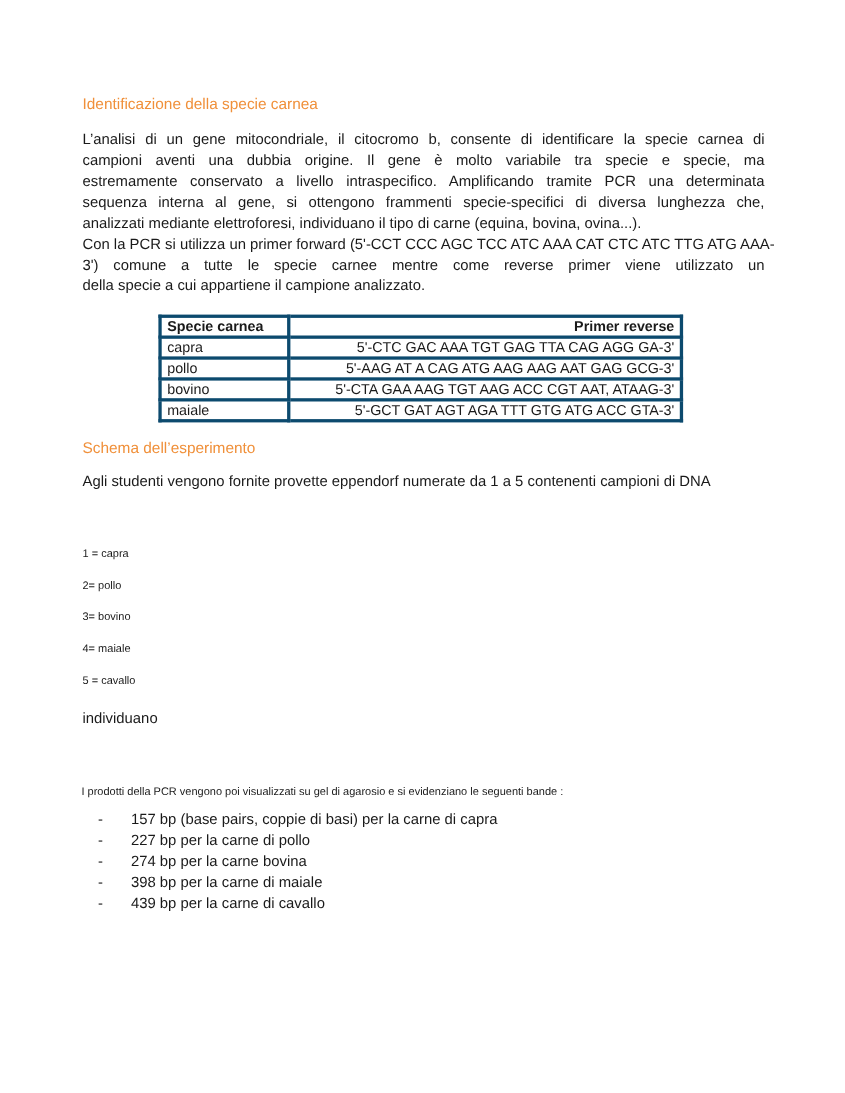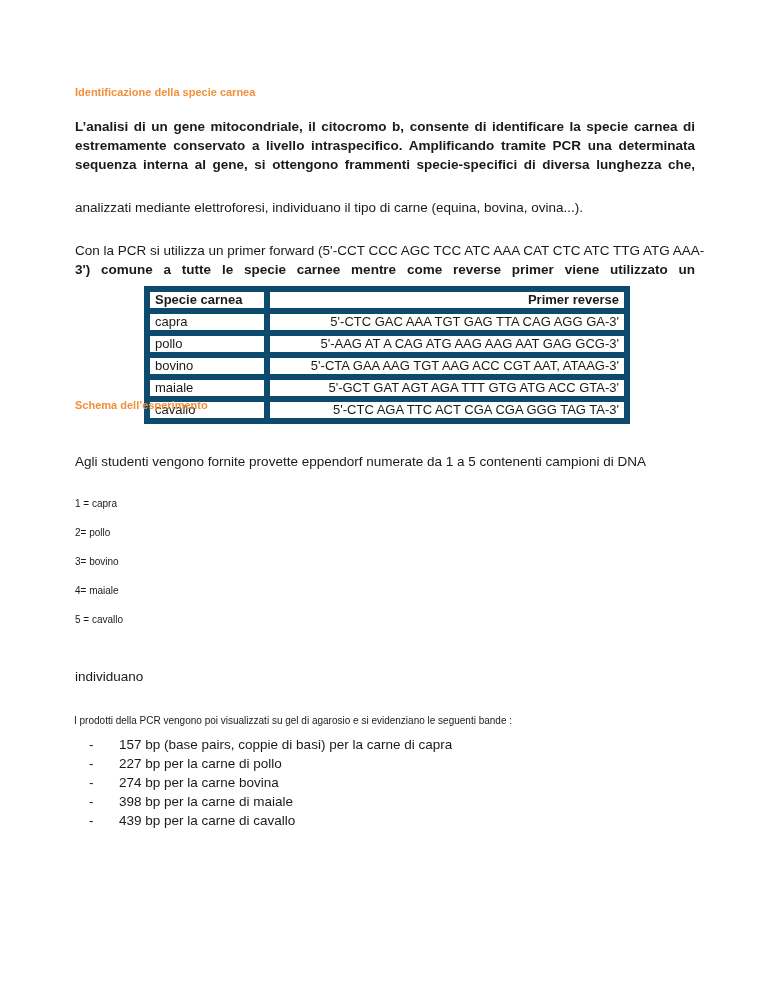--- a/index.html
+++ b/index.html
@@ -1,46 +1,48 @@
 <!DOCTYPE html>
 <html><head>
 <meta charset="utf-8">
 <style>
   html, body { margin:0; padding:0; background:#ffffff; }
   body { width:768px; height:994px; position:relative; overflow:hidden;
          font-family:"Liberation Sans", sans-serif; color:#1a1a1a; }
   .page { position:absolute; left:75px; top:0; width:620px; }
-  .heading { position:absolute; left:0; font-size:11px; font-weight:bold; color:#f0903a; white-space:nowrap; }
+  .heading { position:absolute; left:0; font-size:14px; font-weight:normal; color:#f0903a; white-space:nowrap; }
   .para { position:absolute; left:0; width:620px; font-size:13.5px; line-height:19px; }
-  .line { display:block; white-space:nowrap;margin-top:24px; }
-  .jline { display:block; text-align:justify; text-align-last:justify;font-weight:bold; }
+  .line { display:block; white-space:nowrap; }
+  .jline { display:block; text-align:justify; text-align-last:justify; }
   table.primers { position:absolute; left:69px; top:286px; border-collapse:collapse; font-size:13px; }
-  table.primers td, table.primers th { border:6px solid #0c4a6e; padding:0 5px; height:16px; line-height:16px; text-align:left; white-space:nowrap; }
+  table.primers td, table.primers th { border:3px solid #0c4a6e; padding:0 5px; height:16px; line-height:16px; text-align:left; white-space:nowrap; }
   table.primers th { font-weight:bold; }
   table.primers td.c1, table.primers th.c1 { width:104px; }
   table.primers td.c2, table.primers th.c2 { width:344px;text-align:right; }
   .simple { position:absolute; left:0; font-size:10px; white-space:nowrap; }
   ul.bands { position:absolute; left:0; top:735px; margin:0; padding:0; list-style:none; font-size:13.5px; line-height:19px; }
   ul.bands li { position:relative; padding-left:44px; white-space:nowrap; }
   ul.bands li .dash { position:absolute; left:14px; }
 </style>
 </head>
 <body>
 
 <div class="page">
 
   <div class="heading" style="top:86px;">Identificazione della specie carnea</div>
 
   <div class="para" style="top:117px;">
     <span class="jline">L’analisi di un gene mitocondriale, il citocromo b, consente di identificare la specie carnea di</span>
+    <span class="jline">campioni aventi una dubbia origine. Il gene è molto variabile tra specie e specie, ma</span>
     <span class="jline">estremamente conservato a livello intraspecifico. Amplificando tramite PCR una determinata</span>
     <span class="jline">sequenza interna al gene, si ottengono frammenti specie-specifici di diversa lunghezza che,</span>
     <span class="line">analizzati mediante elettroforesi, individuano il tipo di carne (equina, bovina, ovina...).</span>
     <span class="line">Con la PCR si utilizza un primer forward (5'-CCT CCC AGC TCC ATC AAA CAT CTC ATC TTG ATG AAA-</span>
     <span class="jline">3') comune a tutte le specie carnee mentre come reverse primer viene utilizzato un</span>
+    <span class="line">della specie a cui appartiene il campione analizzato.</span>
   </div>
 
   <table class="primers">
     <tbody>
         <tr>
       <th class="c1">Specie carnea</th>
       <th class="c2">Primer reverse</th>
     </tr>
     <tr>
       <td class="c1">capra</td>
@@ -50,24 +52,20 @@
       <td class="c1">pollo</td>
       <td class="c2">5'-AAG AT A CAG ATG AAG AAG AAT GAG GCG-3'</td>
     </tr>
     <tr>
       <td class="c1">bovino</td>
       <td class="c2">5'-CTA GAA AAG TGT AAG ACC CGT AAT, ATAAG-3'</td>
     </tr>
     <tr>
       <td class="c1">maiale</td>
       <td class="c2">5'-GCT GAT AGT AGA TTT GTG ATG ACC GTA-3'</td>
-    </tr>
-    <tr>
-      <td class="c1">cavallo</td>
-      <td class="c2">5'-CTC AGA TTC ACT CGA CGA GGG TAG TA-3'</td>
     </tr>
   </tbody>
     </table>
 
   <div class="heading" style="top:399px;">Schema dell’esperimento</div>
 
   <div class="para" style="top:428px;">
     <span class="line">Agli studenti vengono fornite provette eppendorf numerate da 1 a 5 contenenti campioni di DNA</span>
   </div>
 

